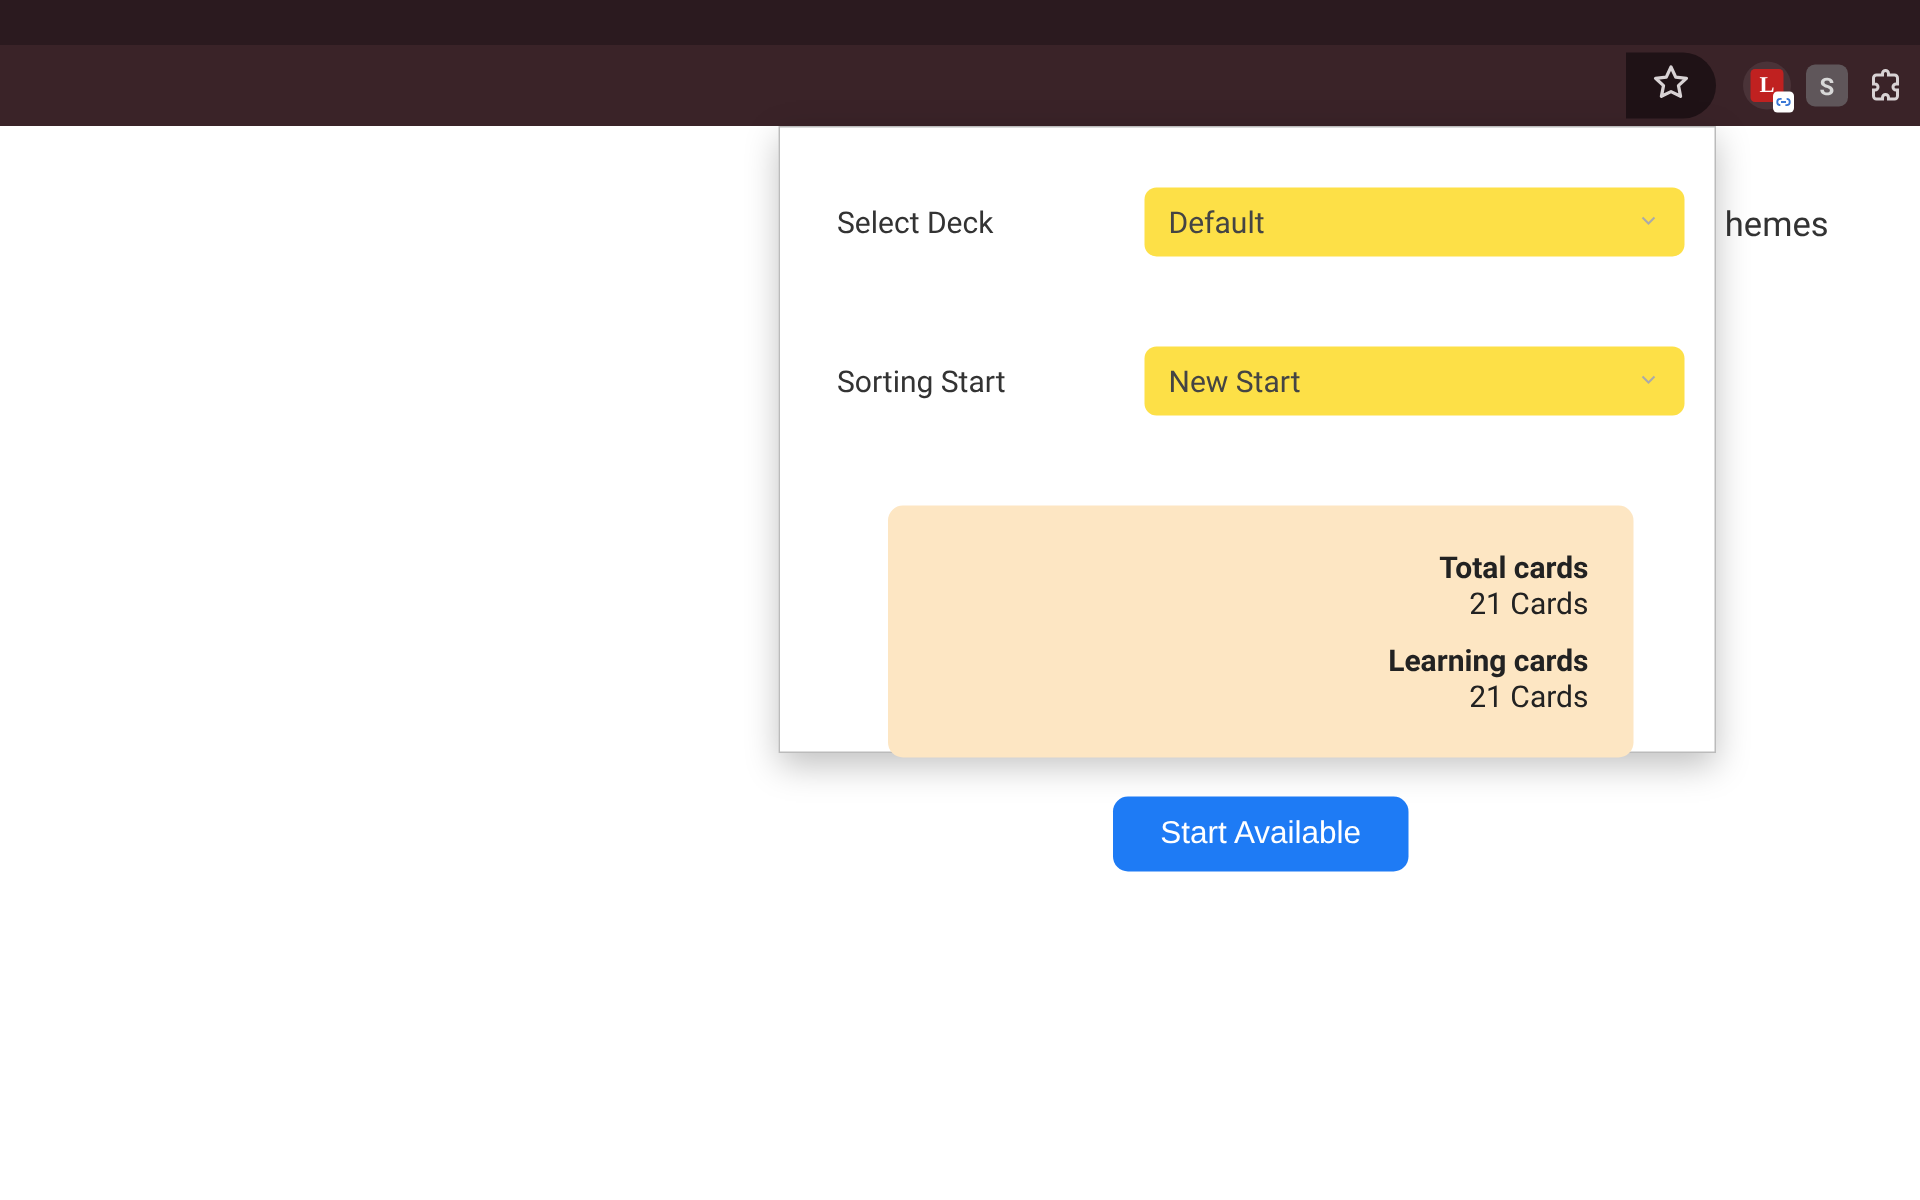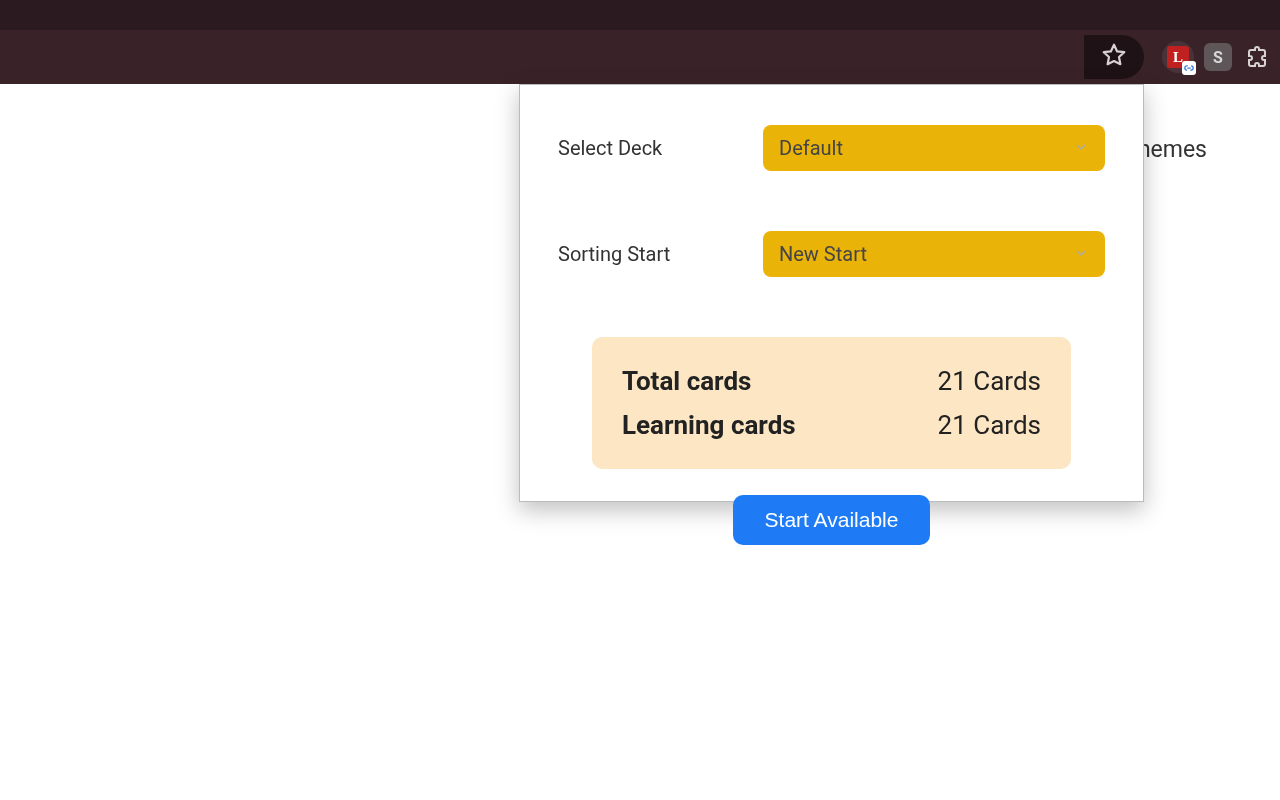--- a/index.html
+++ b/index.html
@@ -105,53 +105,53 @@
     
     .page-bg {
       width: 100%;
       height: calc(100% - 84px);
       background: #fff;
       position: relative;
     }
     .nav-fragment {
       position: absolute;
       top: 52px;
-      right: 13px;
+      right: 1px;
       font-size: 23px;
       color: #333;
       padding-right: 60px;
     }
     
     
     .popup {
       position: absolute;
       top: 84px;
       left: 519px;
       width: 625px;
       height: 418px;
       background: #fff;
       border: 1px solid #bbb;
       box-shadow: 0 8px 22px rgba(0,0,0,0.25);
-      padding: 40px 38px 30px 38px;
+      padding: 40px 20px 30px 38px;
     }
     
     .form-row {
       display: flex;
       align-items: center;
       margin-bottom: 60px;
     }
     .form-label {
       width: 205px;
       font-size: 20px;
       color: #333;
     }
     .select {
       flex: 1;
       height: 46px;
-      background: #eab308;
+      background: #fde047;
       border-radius: 8px;
       display: flex;
       align-items: center;
       justify-content: space-between;
       padding: 0 16px;
       font-size: 20px;
       color: #444;
       cursor: pointer;
     }
     .chevron svg { width: 16px; height: 16px; }
@@ -159,23 +159,24 @@
     .summary-box {
       background: #fde6c3;
       border-radius: 10px;
       margin: 8px 34px 26px 34px;
       padding: 22px 30px;
     }
     .summary-row {
       display: flex;
       justify-content: space-between;
       align-items: flex-end;
-      font-size: 26px;
+      font-size: 20px;
       color: #222;
       padding: 7px 0;
+      flex-direction: column;
     }
     .summary-row .label { font-weight: 700; }
     
     .start-btn {
       display: block;
       margin: 0 auto;
       background: #1e7bf5;
       color: #fff;
       border: none;
       border-radius: 10px;

